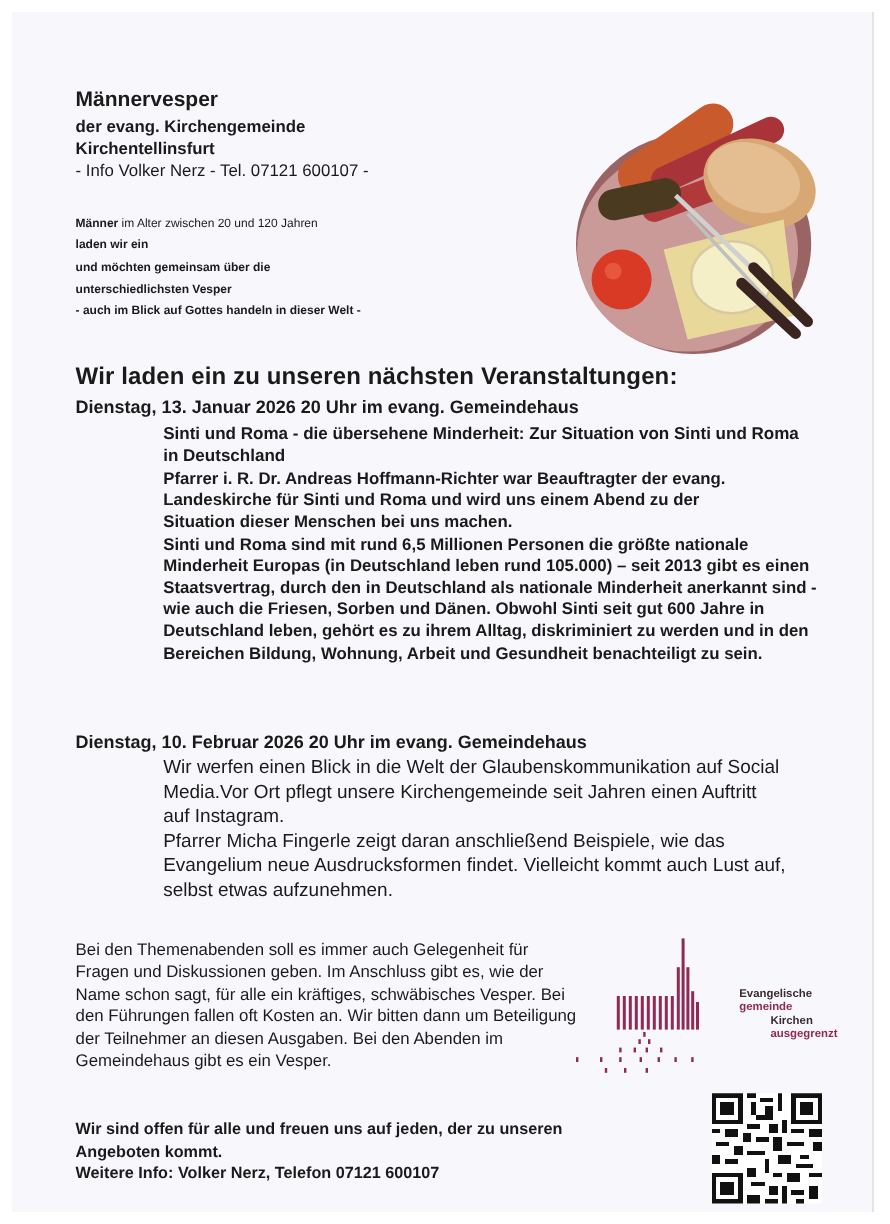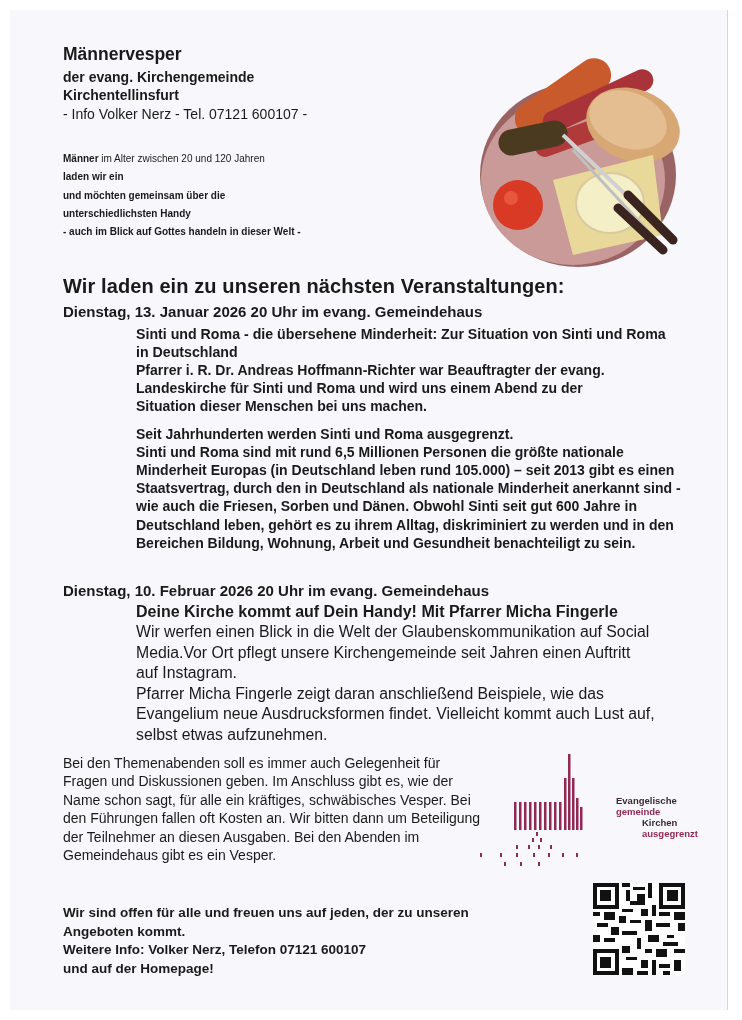--- a/index.html
+++ b/index.html
@@ -1,18 +1,18 @@
 <!DOCTYPE html>
 <html><head>
 <meta charset="utf-8">
 <style>
   html, body { margin:0; padding:0; background:#ffffff; }
   body { width:742px; height:1020px; position:relative; overflow:hidden; font-family:"Liberation Sans", sans-serif; color:#1a1a1a; }
   .sheet { position:absolute; left:10px; top:10px; width:717px; height:1000px; background:#f8f7fb; border-right:1px solid #d8d6dc; }
-  .abs { position:absolute; }
+  .abs { position:absolute;margin-top:28px; }
   .title { left:63px; top:44px; font-size:17.5px; font-weight:bold; }
   .sub { left:63px; font-size:14px; font-weight:bold; line-height:18px; }
   .info { left:63px; top:106px; font-size:14px; }
   .intro { left:63px; top:150px; width:400px; font-size:10px; line-height:18.3px; font-weight:bold; }
   .intro .normal { font-weight:normal; }
   .headline { left:63px; top:275px; font-size:20px; font-weight:bold; letter-spacing:0.1px; }
   .date { left:63px; font-size:15px; font-weight:bold; }
   .ev { left:136px; width:560px; }
   .evtitle { font-size:14.2px; font-weight:bold; line-height:18px; }
   .evtext { font-size:14px; line-height:18.2px;font-weight:bold; }
@@ -34,21 +34,21 @@
 
 <div class="abs title">Männervesper</div>
 <div class="abs sub" style="top:68px">der evang. Kirchengemeinde</div>
 <div class="abs sub" style="top:86px">Kirchentellinsfurt</div>
 <div class="abs info">- Info Volker Nerz -  Tel. 07121 600107 -</div>
 
 <div class="abs intro">
   <div><span>Männer</span><span class="normal"> im Alter zwischen 20 und 120 Jahren</span></div>
   <div>laden wir ein</div>
   <div>und möchten gemeinsam über  die</div>
-  <div>unterschiedlichsten Handy</div>
+  <div>unterschiedlichsten Vesper</div>
   <div>- auch im Blick auf Gottes handeln in dieser Welt -</div>
 </div>
 
 <div class="abs photo">
   <svg width="210" height="225" viewBox="0 0 210 225">
     <ellipse cx="100" cy="125" rx="98" ry="92" fill="#8a4a4a" opacity="0.85"></ellipse>
     <ellipse cx="95" cy="130" rx="92" ry="85" fill="#c99a98"></ellipse>
     <rect x="30" y="30" width="110" height="34" rx="17" fill="#c85a2c" transform="rotate(-35 85 47)"></rect>
     <rect x="60" y="40" width="120" height="22" rx="11" fill="#a8343a" transform="rotate(-25 120 51)"></rect>
     <rect x="55" y="75" width="90" height="20" rx="10" fill="#b03a3a" transform="rotate(-20 100 85)"></rect>
@@ -65,27 +65,25 @@
     <line x1="140" y1="158" x2="185" y2="200" stroke="#3a2420" stroke-width="9" stroke-linecap="round"></line>
   </svg>
 </div>
 
 <div class="abs headline">Wir laden ein zu unseren nächsten Veranstaltungen:</div>
 
 <div class="abs date" style="top:303px">Dienstag, 13. Januar 2026  20 Uhr im evang. Gemeindehaus</div>
 <div class="abs ev" style="top:325px; width:545px">
   <div class="evtitle">Sinti und Roma - die übersehene Minderheit: Zur Situation von Sinti und Roma in Deutschland</div>
   <div class="evtext" style="width:500px">Pfarrer i. R. Dr. Andreas Hoffmann-Richter war Beauftragter der evang. Landeskirche für Sinti und Roma und wird uns einem Abend zu der Situation dieser Menschen bei uns machen.</div>
-  <div class="evtext" style="margin-top:9px">Seit Jahrhunderten werden Sinti und Roma ausgegrenzt.</div>
   <div class="evtext">Sinti und Roma sind mit rund 6,5 Millionen Personen die größte nationale Minderheit Europas (in Deutschland leben rund 105.000) – seit 2013 gibt es einen Staatsvertrag, durch den in Deutschland als nationale Minderheit anerkannt sind - wie auch die Friesen, Sorben und Dänen. Obwohl Sinti seit gut 600 Jahre in Deutschland leben, gehört es zu ihrem Alltag, diskriminiert zu werden und in den Bereichen Bildung, Wohnung, Arbeit und Gesundheit benachteiligt zu sein.</div>
 </div>
 
 <div class="abs date" style="top:582px">Dienstag, 10. Februar 2026 20 Uhr im evang. Gemeindehaus</div>
 <div class="abs ev" style="top:602px; width:520px">
-  <div class="evtitle2">Deine Kirche kommt auf Dein Handy! Mit Pfarrer Micha Fingerle</div>
   <div class="evtext2">Wir werfen einen Blick in die Welt der Glaubenskommunikation auf Social Media.Vor Ort pflegt unsere Kirchengemeinde seit Jahren einen Auftritt auf Instagram.</div>
   <div class="evtext2">Pfarrer Micha Fingerle zeigt daran anschließend Beispiele, wie das Evangelium neue Ausdrucksformen findet. Vielleicht kommt auch Lust auf, selbst etwas aufzunehmen.</div>
 </div>
 
 <div class="abs closing">Bei den Themenabenden soll es immer auch Gelegenheit für Fragen und Diskussionen geben. Im Anschluss gibt es, wie der Name schon sagt, für alle ein kräftiges, schwäbisches Vesper. Bei den Führungen fallen oft Kosten an. Wir bitten dann um Beteiligung der Teilnehmer an diesen Ausgaben. Bei den Abenden im Gemeindehaus gibt es ein Vesper.</div>
 
 <div class="abs logo">
   <svg width="140" height="120" viewBox="0 0 140 120">
     <g fill="#8f2a55">
       <rect x="38" y="52" width="2.5" height="28"></rect>
@@ -124,21 +122,20 @@
   </svg>
   <div class="logo-text">
     <div><span class="dark">Evangelische</span> <span class="red">gemeinde</span></div>
     <div style="padding-left:26px"><span class="dark">Kirchen</span> <span class="red">ausgegrenzt</span></div>
   </div>
 </div>
 
 <div class="abs footer">
   <div style="width:470px">Wir sind offen für alle und freuen uns auf jeden, der zu unseren Angeboten kommt.</div>
   <div>Weitere Info: Volker Nerz, Telefon 07121 600107</div>
-  <div>und auf der Homepage!</div>
 </div>
 
 <div class="abs qr">
   <svg width="94" height="92" viewBox="0 0 25 25" shape-rendering="crispEdges">
     <rect width="25" height="25" fill="#ffffff"></rect>
     <g fill="#111">
       <rect x="0" y="0" width="7" height="7"></rect>
         <rect x="1" y="1" width="5" height="5" fill="#fff"></rect>
         <rect x="2" y="2" width="3" height="3"></rect>
       <rect x="18" y="0" width="7" height="7"></rect>

